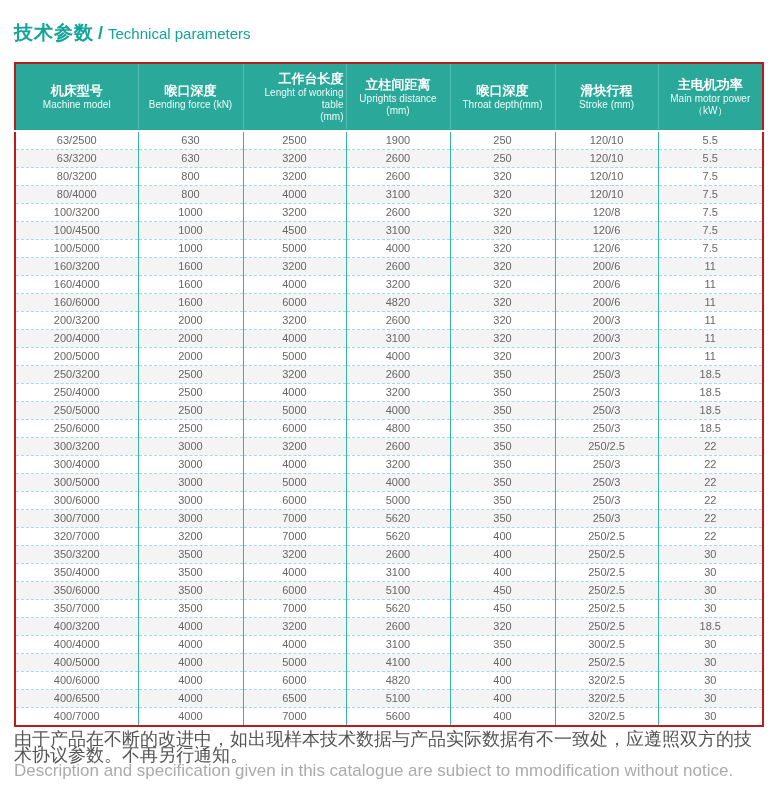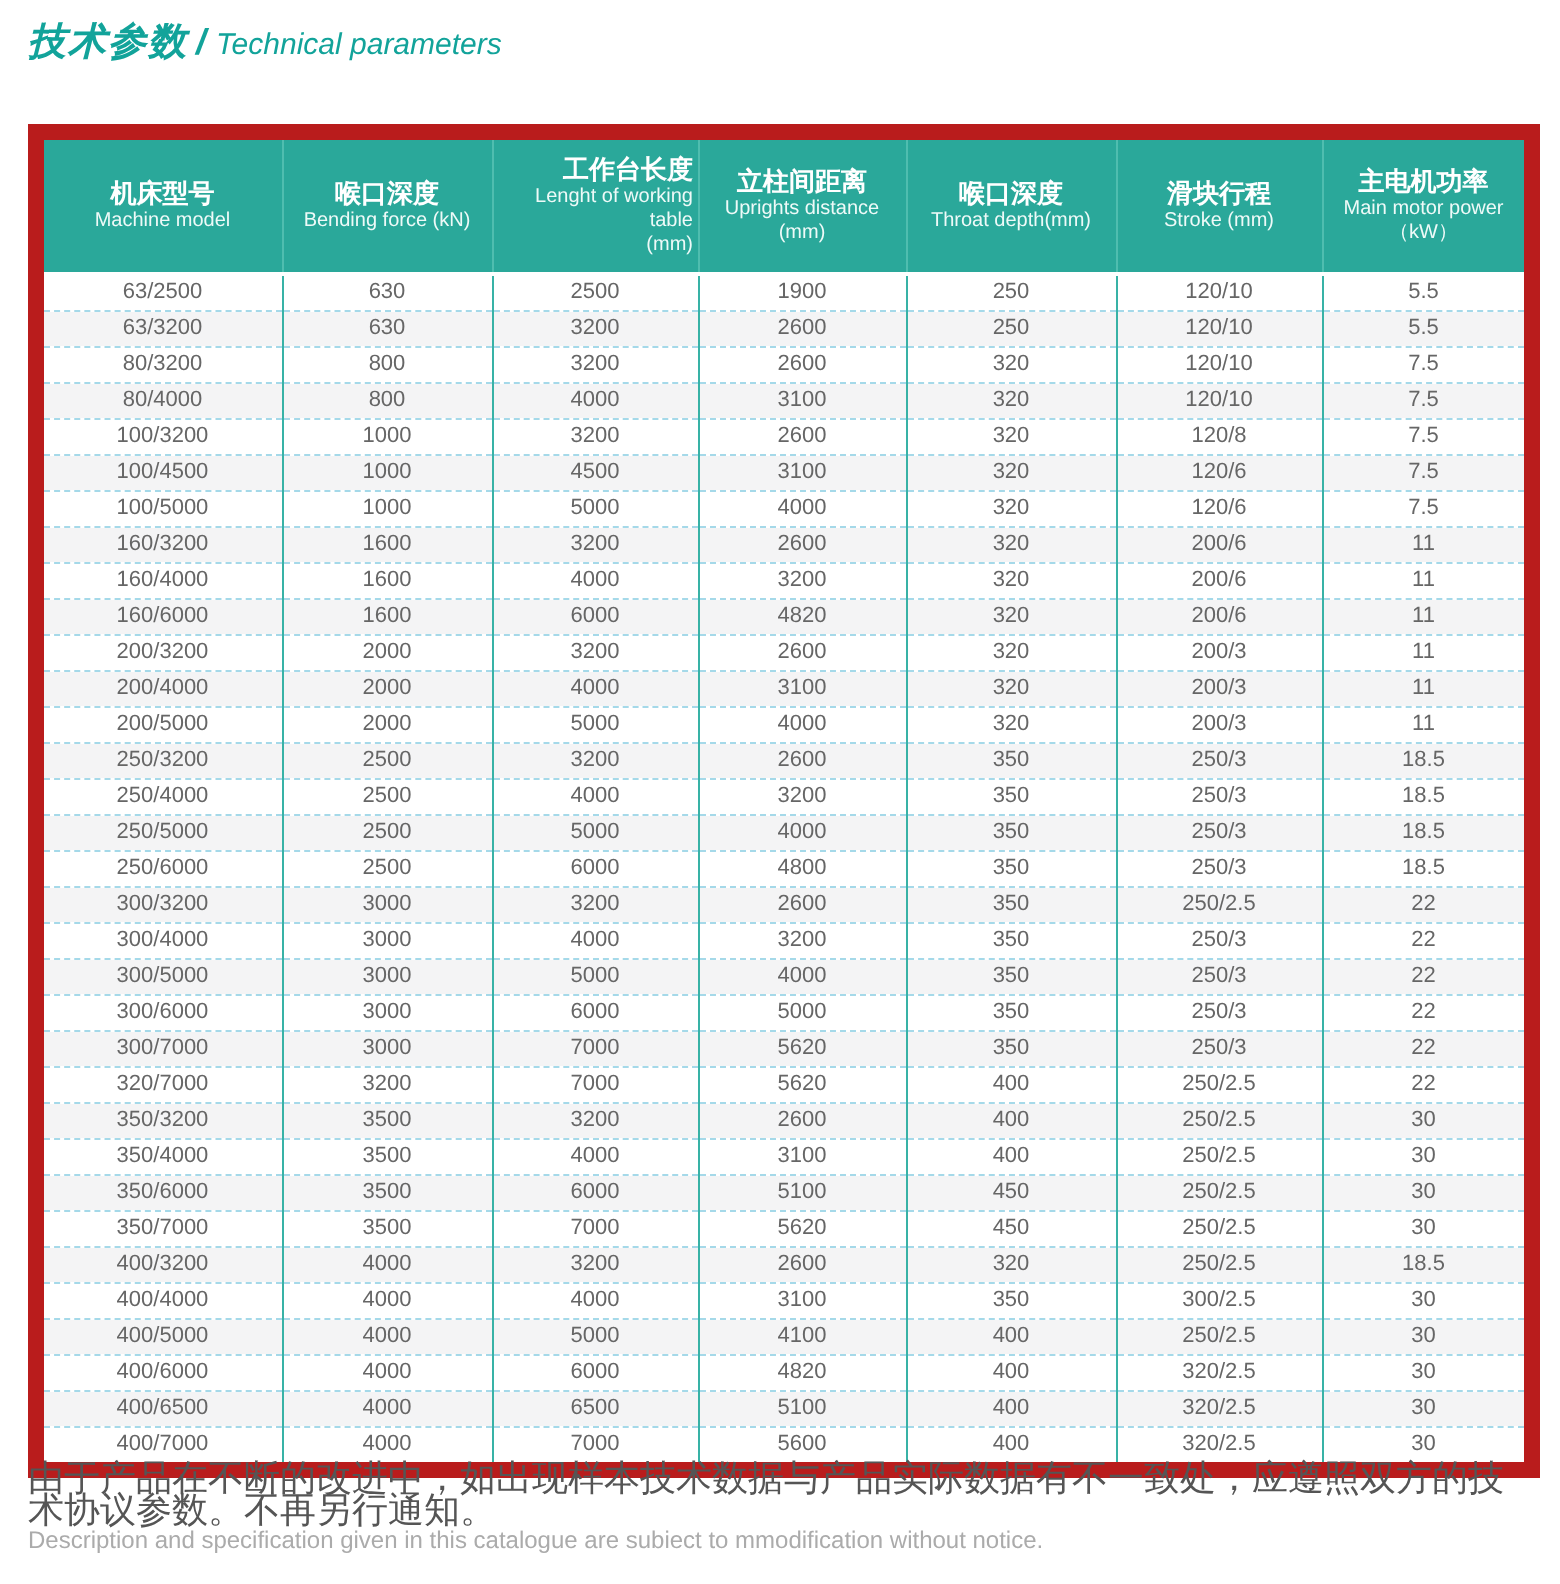--- a/index.html
+++ b/index.html
@@ -1,45 +1,45 @@
 <!DOCTYPE html>
 <html><head>
 <meta charset="utf-8">
 <style>
   * { margin:0; padding:0; box-sizing:border-box; }
   html,body { width:780px; height:792px; background:#fff; font-family:"Liberation Sans", sans-serif; }
   .page { position:relative; width:780px; height:792px; overflow:hidden; }
 
-  .title-row { position:absolute; left:14px; top:8px; white-space:nowrap;font-style:italic; }
+  .title-row { position:absolute; left:14px; top:20px; white-space:nowrap; }
   .title-zh { font-size:19px; font-weight:bold; color:#12a39a; letter-spacing:1px; }
   .title-sep { font-size:18px; font-weight:bold; color:#12a39a; margin:0 5px 0 4px; }
   .title-en { font-size:15px; color:#12a39a; }
 
   table.param-table { position:absolute; left:14px; top:62px; width:620px;
-    border-collapse:collapse; table-layout:fixed; border:8px solid #b91c1c; }
+    border-collapse:collapse; table-layout:fixed; border:2px solid #b91c1c; }
   thead th { background:#2aa89a; color:#ffffff; font-weight:normal;
     padding:7px 2px 7px; border-left:1px solid #4fbdaf; vertical-align:middle; text-align:center; }
   thead th:first-child { border-left:none; }
   th:nth-child(1){width:123px;} th:nth-child(2){width:105px;} th:nth-child(3){width:103px;text-align:right;}
   th:nth-child(4){width:104px;} th:nth-child(5){width:105px;} th:nth-child(6){width:103px;}
   th:nth-child(7){width:105px;}
   .th-zh { display:block; font-size:13px; font-weight:bold; line-height:16px; }
   .th-en { display:block; font-size:10px; line-height:12px; color:#eefaf8; }
 
   tbody td { font-size:11px; color:#666; text-align:center; height:17px; line-height:17px;
     padding:0 2px; border-left:1px solid #38b2a6; border-top:1px dashed #a5d9e9;
     overflow:hidden; white-space:nowrap; }
   tbody td:first-child { border-left:none; }
   tbody tr:first-child td { border-top:2px solid #ffffff; }
   tbody tr:nth-child(even) { background:#f4f4f5; }
   tbody tr:nth-child(odd) { background:#ffffff; }
 
   .footer { position:absolute; left:14px; top:731px; width:752px; }
   .footer-zh { font-size:18px; color:#555; line-height:16px; }
-  .footer-en { font-size:12px; color:#ababab; line-height:15px; }
+  .footer-en { font-size:17px; color:#ababab; line-height:15px; }
 </style>
 </head>
 <body>
 
 <div class="page">
 
   <div class="title-row">
     <span class="title-zh">技术参数</span><span class="title-sep">/</span><span class="title-en">Technical parameters</span>
   </div>
 

